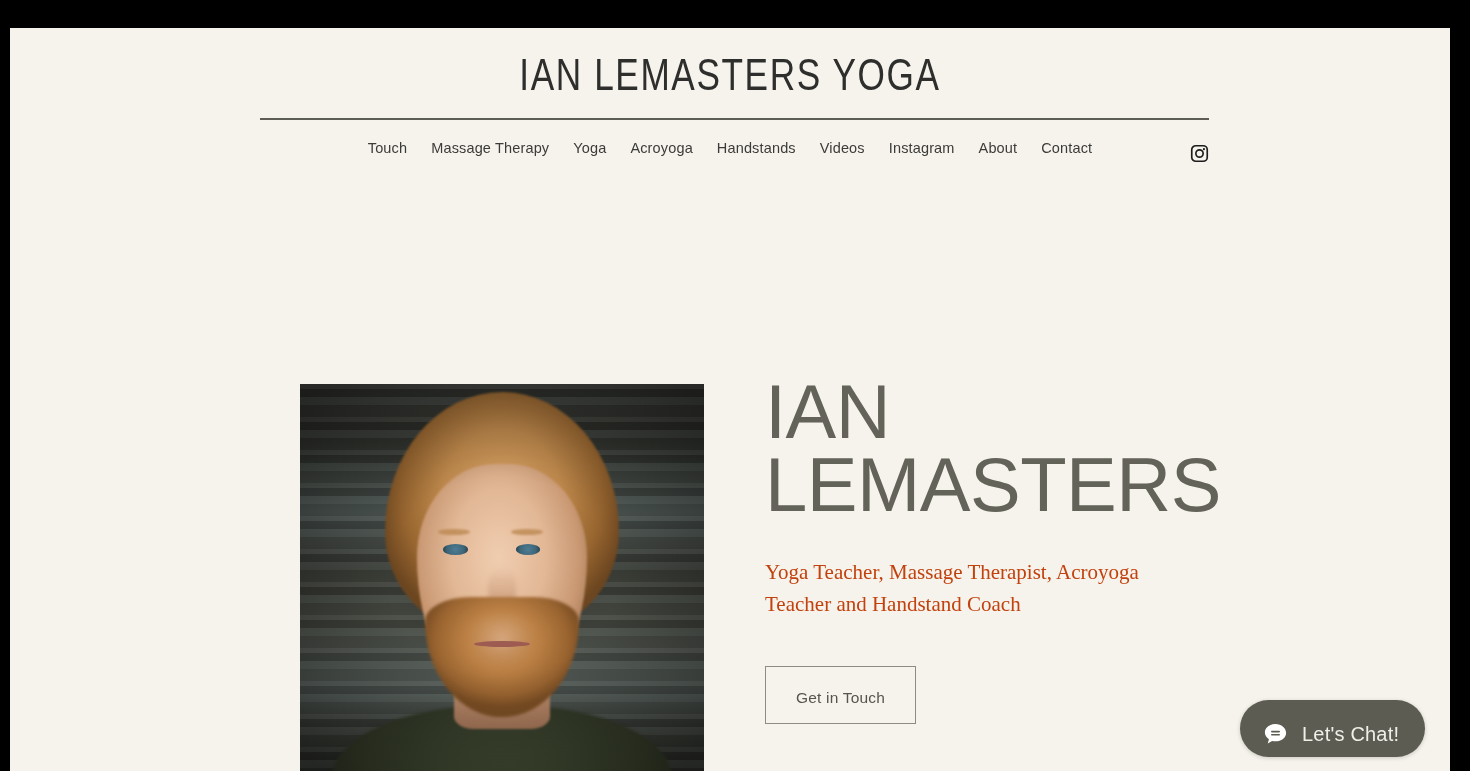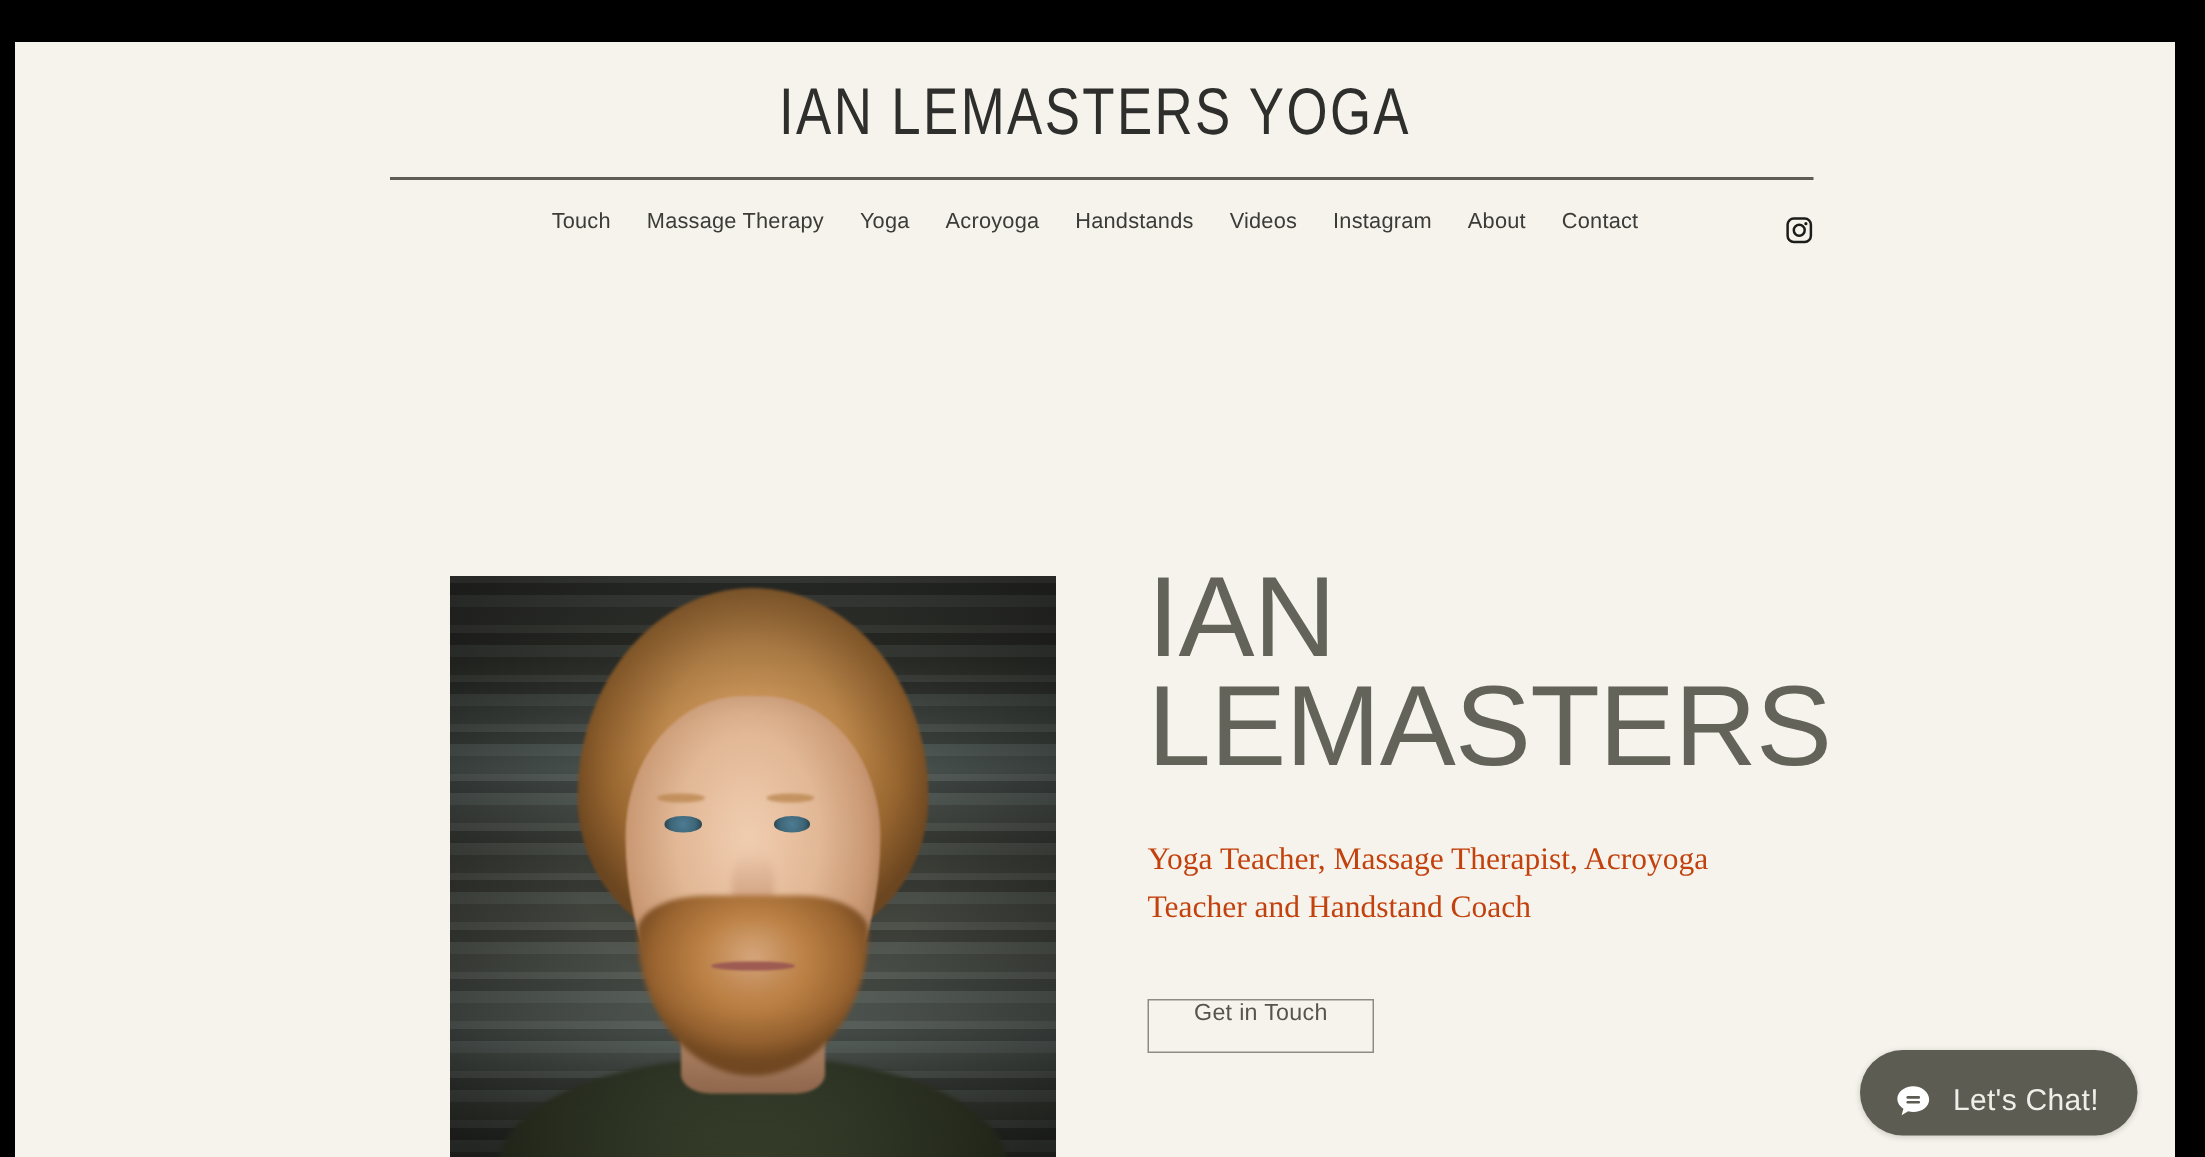--- a/index.html
+++ b/index.html
@@ -273,21 +273,21 @@
     font-family: "Liberation Serif", serif;
     font-size: 21px;
     line-height: 1.55;
     color: #c2410c;
     width: 420px;
     margin-bottom: 45px;
   }
 
   .cta-button {
     display: inline-block;
-    padding: 1px 30px 17px 30px;
+    padding: 23px 30px 17px 30px;
     border: 1px solid #8e8c82;
     background: transparent;
     color: #55554c;
     font-family: "Liberation Sans", sans-serif;
     font-size: 15.5px;
     letter-spacing: 0.2px;
     cursor: pointer;
     line-height: 1;
   }
 

